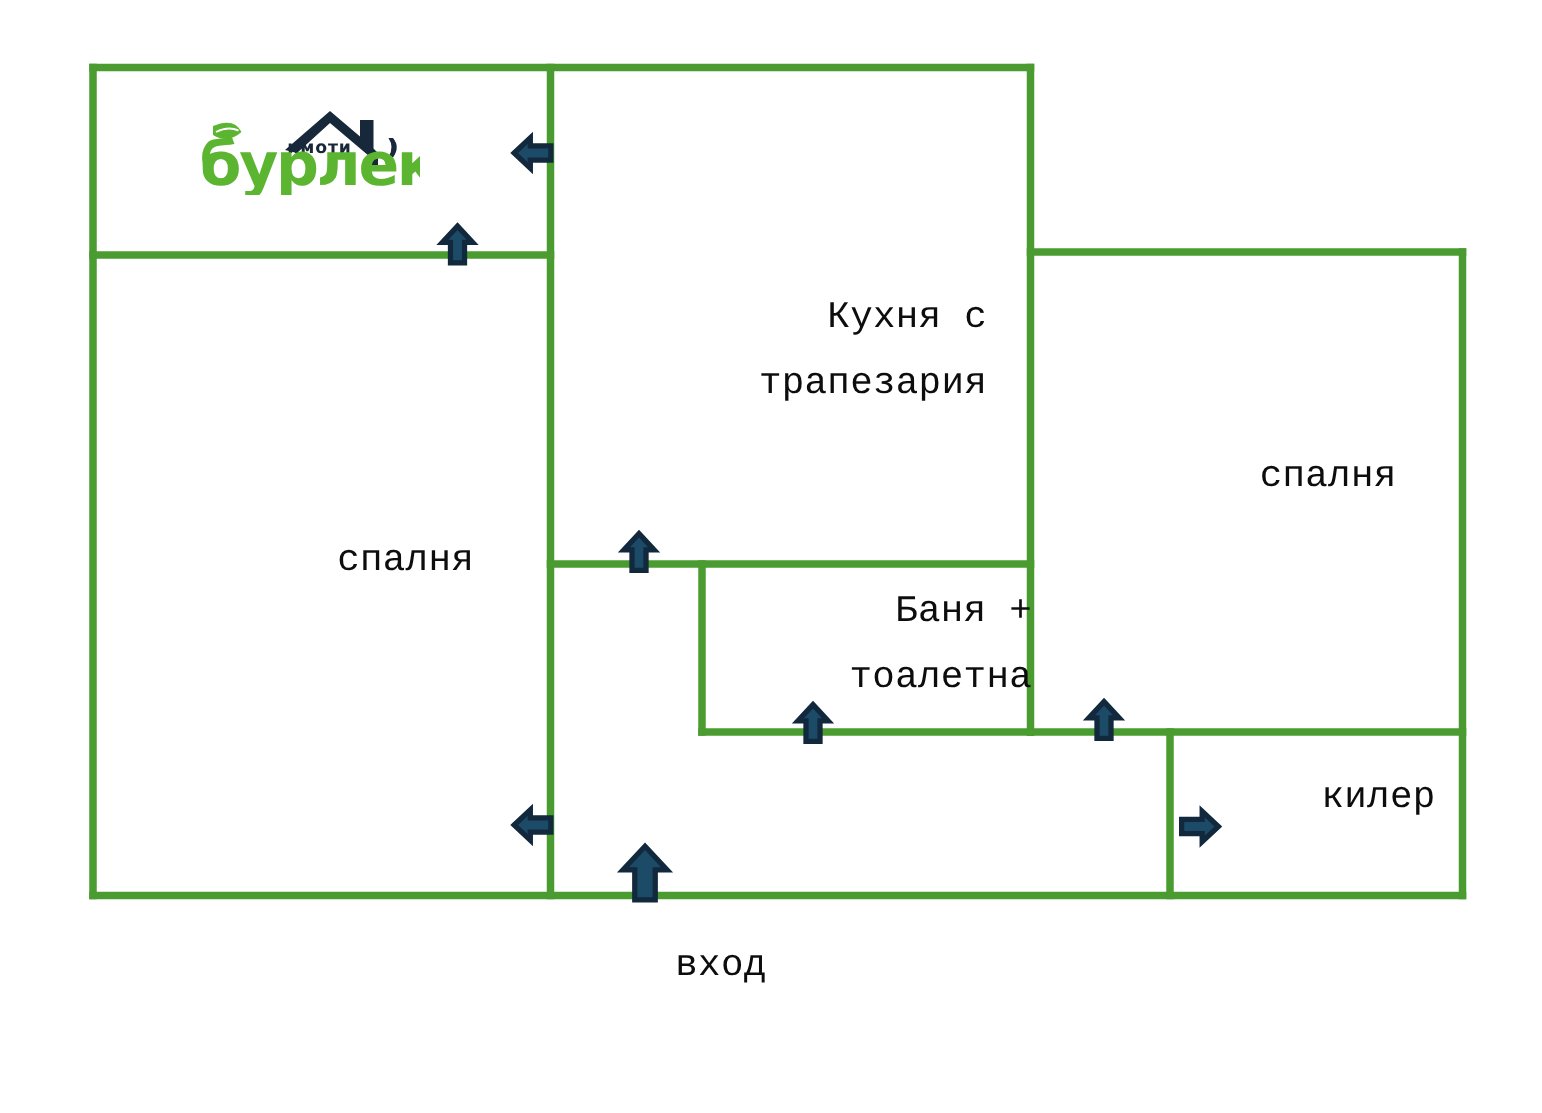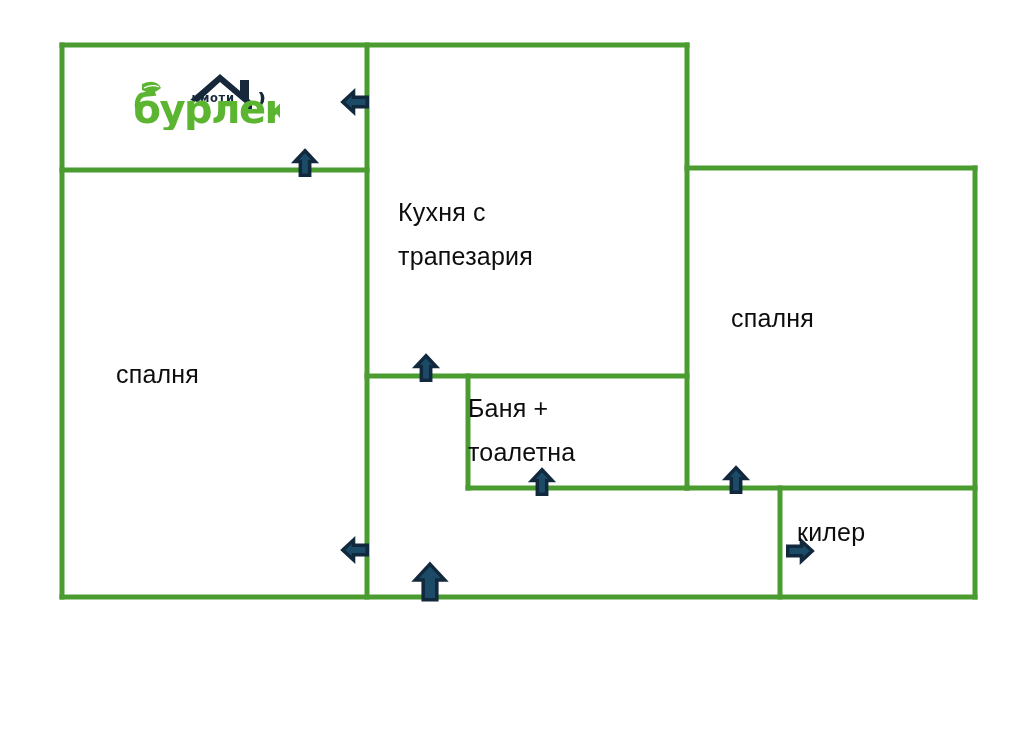--- a/index.html
+++ b/index.html
@@ -24,23 +24,23 @@
     top: 0;
     width: 1028px;
     height: 742px;
   }
   .room-label {
     position: absolute;
     color: #0d0d0d;
     font-size: 25px;
     line-height: 44px;
     letter-spacing: 0.2px;
-    text-align: left;
+    text-align: right;
     white-space: pre-line;
-    font-family: Liberation Sans, sans-serif;
+    font-family: Liberation Mono, monospace;
     font-weight: 400;
   }
   .logo-wrap {
     position: absolute;
     left: 128px;
     top: 58px;
     width: 152px;
     height: 72px;
   }
   .logo-svg {
@@ -113,13 +113,14 @@
     </svg>
   </div>
 
 <div class="room-label" style="left: 116px; top: 352px; width: 200px; color: rgb(13, 13, 13);">спалня</div>
     <div class="room-label" style="left: 398px; top: 190px; width: 260px; color: rgb(13, 13, 13);">Кухня с
 трапезария</div>
     <div class="room-label" style="left: 731px; top: 296px; width: 200px; color: rgb(13, 13, 13);">спалня</div>
     <div class="room-label" style="left: 797px; top: 510px; width: 160px; color: rgb(13, 13, 13);">килер</div>
     <div class="room-label" style="left: 468px; top: 386px; width: 220px; color: rgb(13, 13, 13);">Баня +
 тоалетна</div>
+    <div class="room-label" style="left: 351px; top: 622px; width: 160px; color: rgb(13, 13, 13);">вход</div>
   </div>
 
 </body></html>

